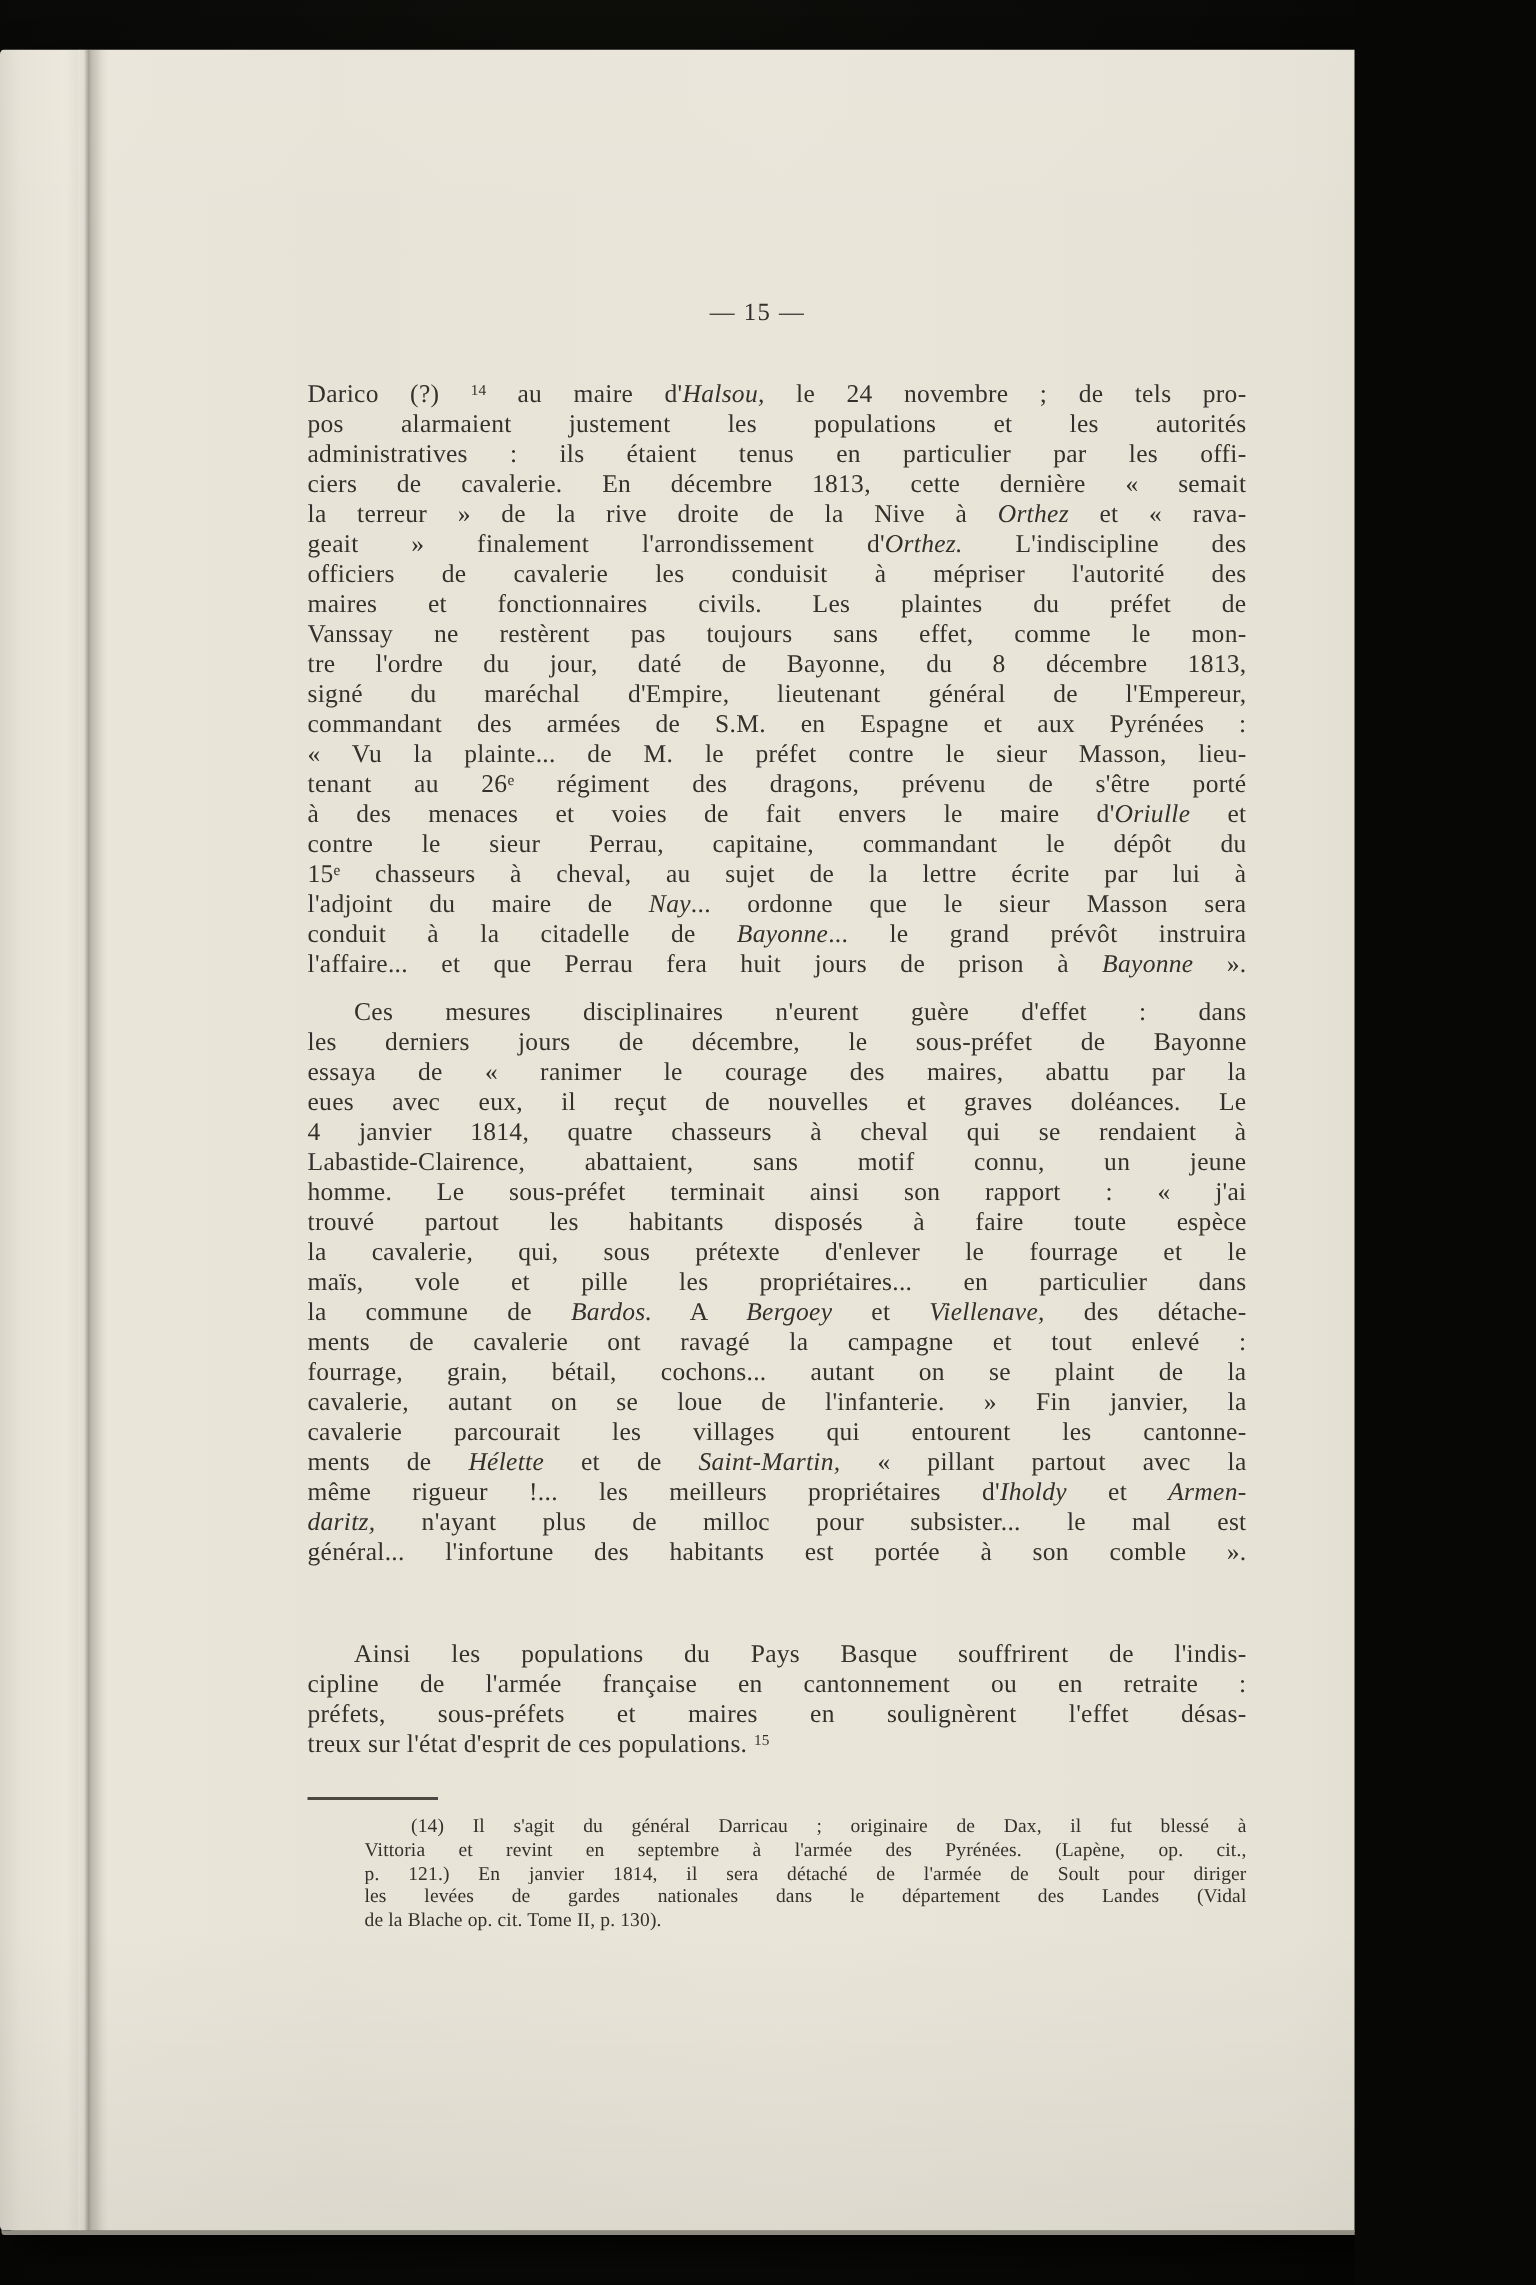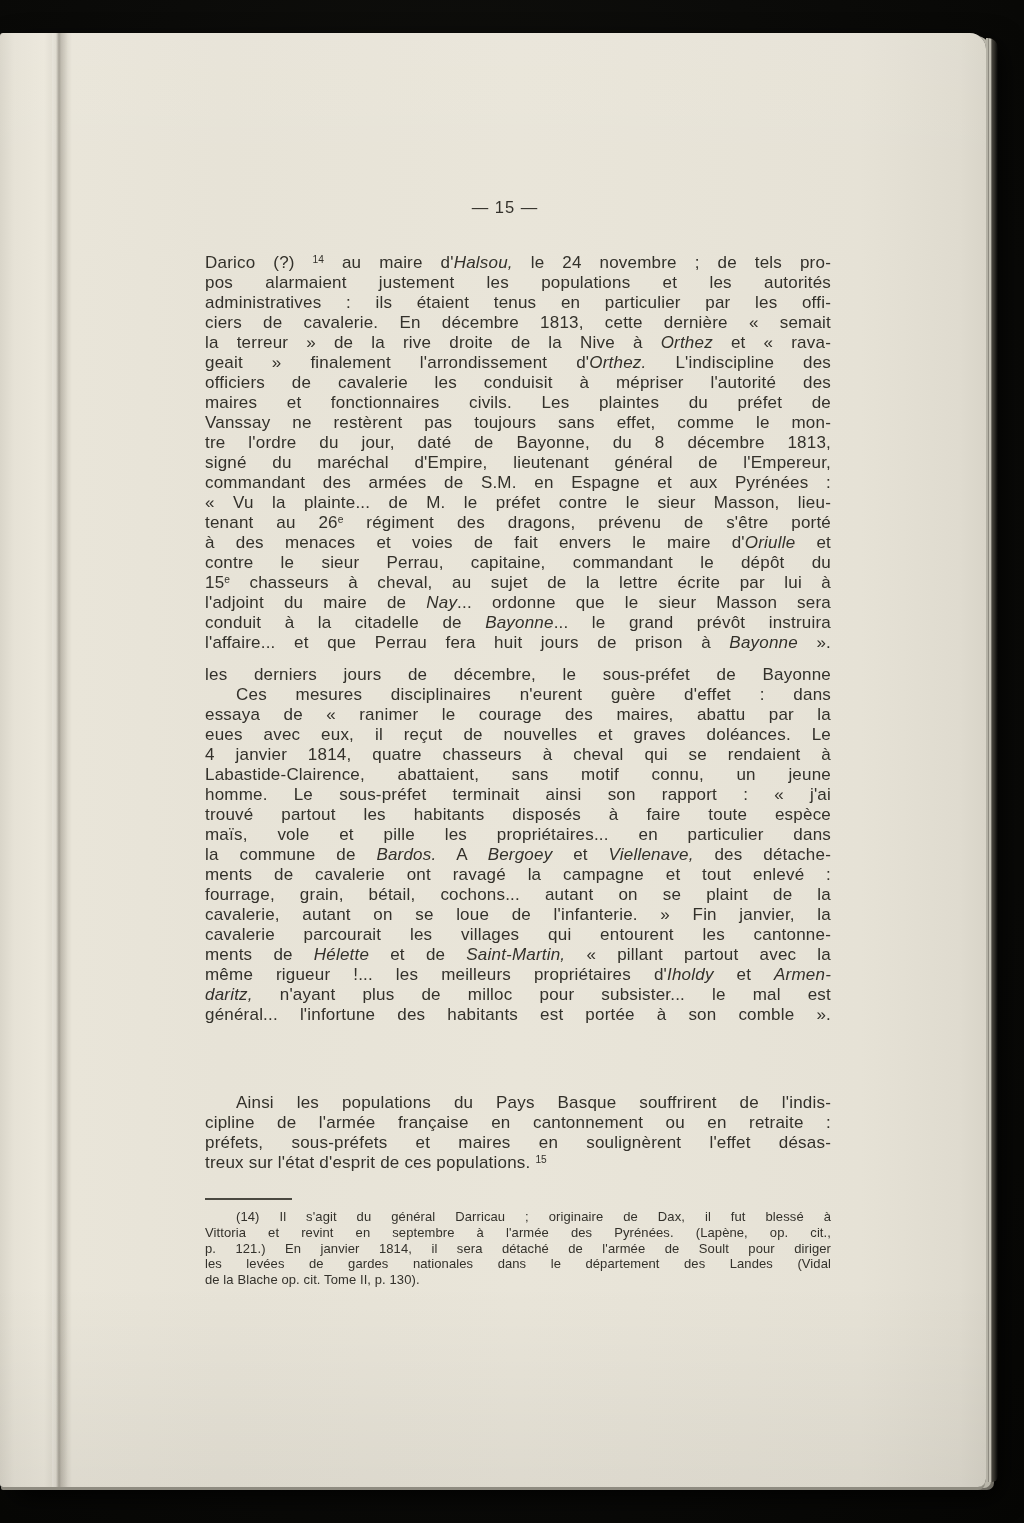--- a/index.html
+++ b/index.html
@@ -1,19 +1,19 @@
 <!DOCTYPE html>
 <html><head>
 <meta charset="utf-8">
 <style>
   html,body{margin:0;padding:0;background:#070705;}
   .stage{
-    position:relative;width:1024px;height:1523px;overflow:hidden;
+    position:relative;width:903px;height:1523px;overflow:hidden;
     background:radial-gradient(ellipse at 45% 38%, #13130f 0%, #0b0b09 55%, #060604 100%);
-    font-family:Liberation Sans, sans-serif;
+    font-family:Liberation Serif, serif;
   }
   .paper{
     position:absolute;left:0;top:33px;width:986px;height:1454px;
     background:
       linear-gradient(180deg, rgba(255,255,255,0.05) 0%, rgba(0,0,0,0) 10%, rgba(0,0,0,0) 86%, rgba(0,0,0,0.05) 100%),
       linear-gradient(90deg,
         #d9d5c9 0px, #e6e2d6 14px, #ebe7db 44px, #ddd9cd 56px,
         #ccc7ba 60px, #e9e5d9 72px, #e7e3d7 220px, #e9e5d9 520px,
         #e6e2d6 860px, #dfdbcf 960px, #d8d4c8 986px);
     border-radius:3px 16px 8px 3px;
@@ -29,21 +29,21 @@
       rgba(255,255,255,0.16) 0px, rgba(255,255,255,0.05) 4px,
       rgba(70,66,58,0.30) 7px, rgba(70,66,58,0.12) 9px, rgba(0,0,0,0) 16px);
     pointer-events:none;
   }
   .pagenum{
     position:absolute;left:205px;top:198px;width:600px;
     text-align:center;font-size:16.5px;color:#33312b;letter-spacing:1px;
   }
   .para{position:absolute;left:205px;width:626px;color:#33312b;}
   .body-text .line{font-size:17px;line-height:20px;height:20px;letter-spacing:0.2px;}
-  .footnote-text .line{font-size:13px;line-height:15.8px;height:15.8px;letter-spacing:0.1px;}
+  .footnote-text .line{font-size:13px;line-height:15.8px;height:15.8px;letter-spacing:0.1px;margin-left:38px;}
   .line{text-align:justify;overflow:hidden;white-space:normal;}
   .line:not(.short)::after{content:"";display:inline-block;width:100%;height:0;}
   .line.indent{text-indent:31px;}
   .it{font-style:italic;}
   .sup{font-size:60%;position:relative;top:-0.45em;letter-spacing:0;}
   .fnrule{position:absolute;left:205px;top:1198px;width:87px;height:2px;background:#4a4840;}
   .edge{
     position:absolute;left:986px;top:38px;width:12px;height:1444px;
     background:linear-gradient(90deg,
       #b5b2a6 0px,#b5b2a6 2px,#8d8a80 2px,#8d8a80 3px,
@@ -78,28 +78,29 @@
       <div class="line">« Vu la plainte... de M. le préfet contre le sieur Masson, lieu-</div>
       <div class="line">tenant au 26<span class="sup">e</span> régiment des dragons, prévenu de s'être porté</div>
       <div class="line">à des menaces et voies de fait envers le maire d'<span class="it">Oriulle</span> et</div>
       <div class="line">contre le sieur Perrau, capitaine, commandant le dépôt du</div>
       <div class="line">15<span class="sup">e</span> chasseurs à cheval, au sujet de la lettre écrite par lui à</div>
       <div class="line">l'adjoint du maire de <span class="it">Nay</span>... ordonne que le sieur Masson sera</div>
       <div class="line">conduit à la citadelle de <span class="it">Bayonne</span>... le grand prévôt instruira</div>
       <div class="line">l'affaire... et que Perrau fera huit jours de prison à <span class="it">Bayonne</span> ».</div>
     </div>
   <div class="para body-text" style="top:665px">
+      <div class="line indent">Ces mesures disciplinaires n'eurent guère d'effet : dans</div>
       <div class="line">les derniers jours de décembre, le sous-préfet de Bayonne</div>
-      <div class="line indent">Ces mesures disciplinaires n'eurent guère d'effet : dans</div>
       <div class="line">essaya de « ranimer le courage des maires, abattu par la</div>
       <div class="line">eues avec eux, il reçut de nouvelles et graves doléances. Le</div>
       <div class="line">4 janvier 1814, quatre chasseurs à cheval qui se rendaient à</div>
       <div class="line">Labastide-Clairence, abattaient, sans motif connu, un jeune</div>
       <div class="line">homme. Le sous-préfet terminait ainsi son rapport : « j'ai</div>
       <div class="line">trouvé partout les habitants disposés à faire toute espèce</div>
+      <div class="line">la cavalerie, qui, sous prétexte d'enlever le fourrage et le</div>
       <div class="line">maïs, vole et pille les propriétaires... en particulier dans</div>
       <div class="line">la commune de <span class="it">Bardos.</span> A <span class="it">Bergoey</span> et <span class="it">Viellenave,</span> des détache-</div>
       <div class="line">ments de cavalerie ont ravagé la campagne et tout enlevé :</div>
       <div class="line">fourrage, grain, bétail, cochons... autant on se plaint de la</div>
       <div class="line">cavalerie, autant on se loue de l'infanterie. » Fin janvier, la</div>
       <div class="line">cavalerie parcourait les villages qui entourent les cantonne-</div>
       <div class="line">ments de <span class="it">Hélette</span> et de <span class="it">Saint-Martin,</span> « pillant partout avec la</div>
       <div class="line">même rigueur !... les meilleurs propriétaires d'<span class="it">Iholdy</span> et <span class="it">Armen-</span></div>
       <div class="line"><span class="it">daritz,</span> n'ayant plus de milloc pour subsister... le mal est</div>
       <div class="line">général... l'infortune des habitants est portée à son comble ».</div>

